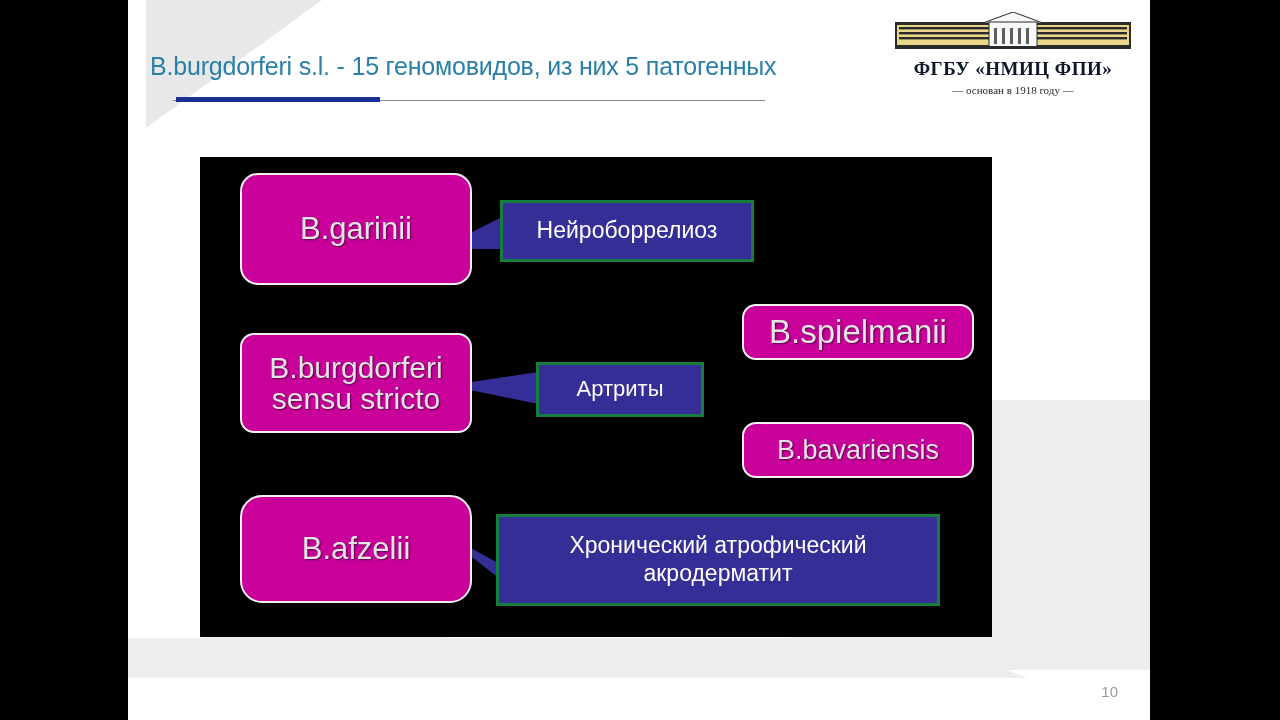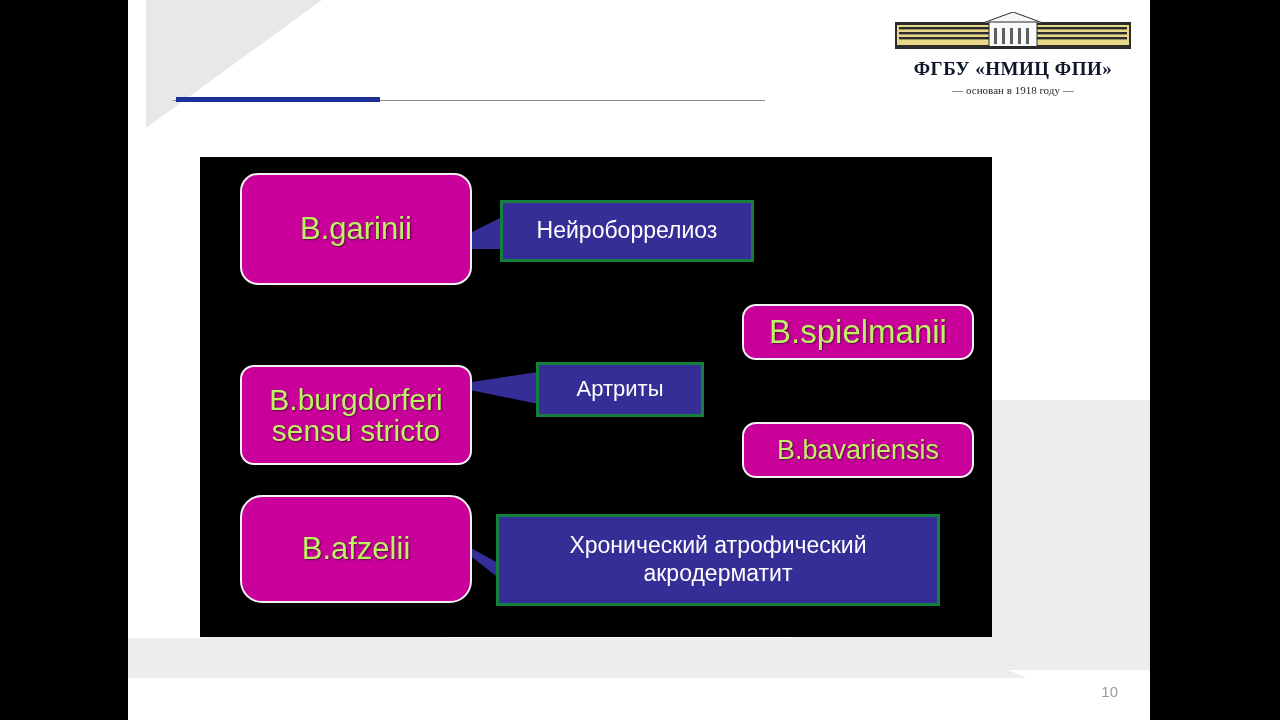--- a/index.html
+++ b/index.html
@@ -72,29 +72,29 @@
     position:absolute; left:72px; top:157px; width:792px; height:480px;
     background:#000000;
   }
 
   
   .species {
     position:absolute;
     background:#c9019a;
     border:2px solid #f2f2f2;
     border-radius:18px;
-    color:#bef264;
+    color:#e5e5e5;
     display:flex; align-items:center; justify-content:center;
     text-align:center; line-height:1.05;
     text-shadow:1px 1px 2px rgba(0,0,0,0.55);
   }
 
   .sp-garinii      { left:40px;  top:16px;  width:232px; height:112px; font-size:31px; }
   .sp-burg         { left:40px;  top:176px; width:232px; height:100px; font-size:30px;
-                     border-radius:14px;margin-top:32px; }
+                     border-radius:14px; }
   .sp-afzelii      { left:40px;  top:338px; width:232px; height:108px; font-size:31px;
                      border-radius:22px; }
   .sp-spielmanii   { left:542px; top:147px; width:232px; height:56px;  font-size:33px;
                      border-radius:14px; }
   .sp-bavariensis  { left:542px; top:265px; width:232px; height:56px;  font-size:27px;
                      border-radius:14px; }
 
   
   .callout {
     position:absolute;
@@ -134,20 +134,21 @@
 <body>
 
 <div id="viewport">
   <div id="slide">
 
     <div class="wedge-tl"></div>
     <div class="wedge-bl"></div>
     <div class="wedge-br"></div>
     <div class="wedge-bbar"></div>
 
+    <div class="slide-title">B.burgdorferi s.l. - 15 геномовидов, из них 5 патогенных</div>
     <div class="rule-thin"></div>
     <div class="rule-thick"></div>
 
     <div class="logo">
       <svg class="logo-building" viewBox="0 0 240 42">
         <rect x="2" y="10" width="236" height="26" fill="#2b2b2b"></rect>
         <rect x="4" y="13" width="232" height="20" fill="#e9d88a"></rect>
         <g fill="#2b2b2b">
           <rect x="6" y="15" width="96" height="2.4"></rect>
           <rect x="6" y="20" width="96" height="2.4"></rect>

